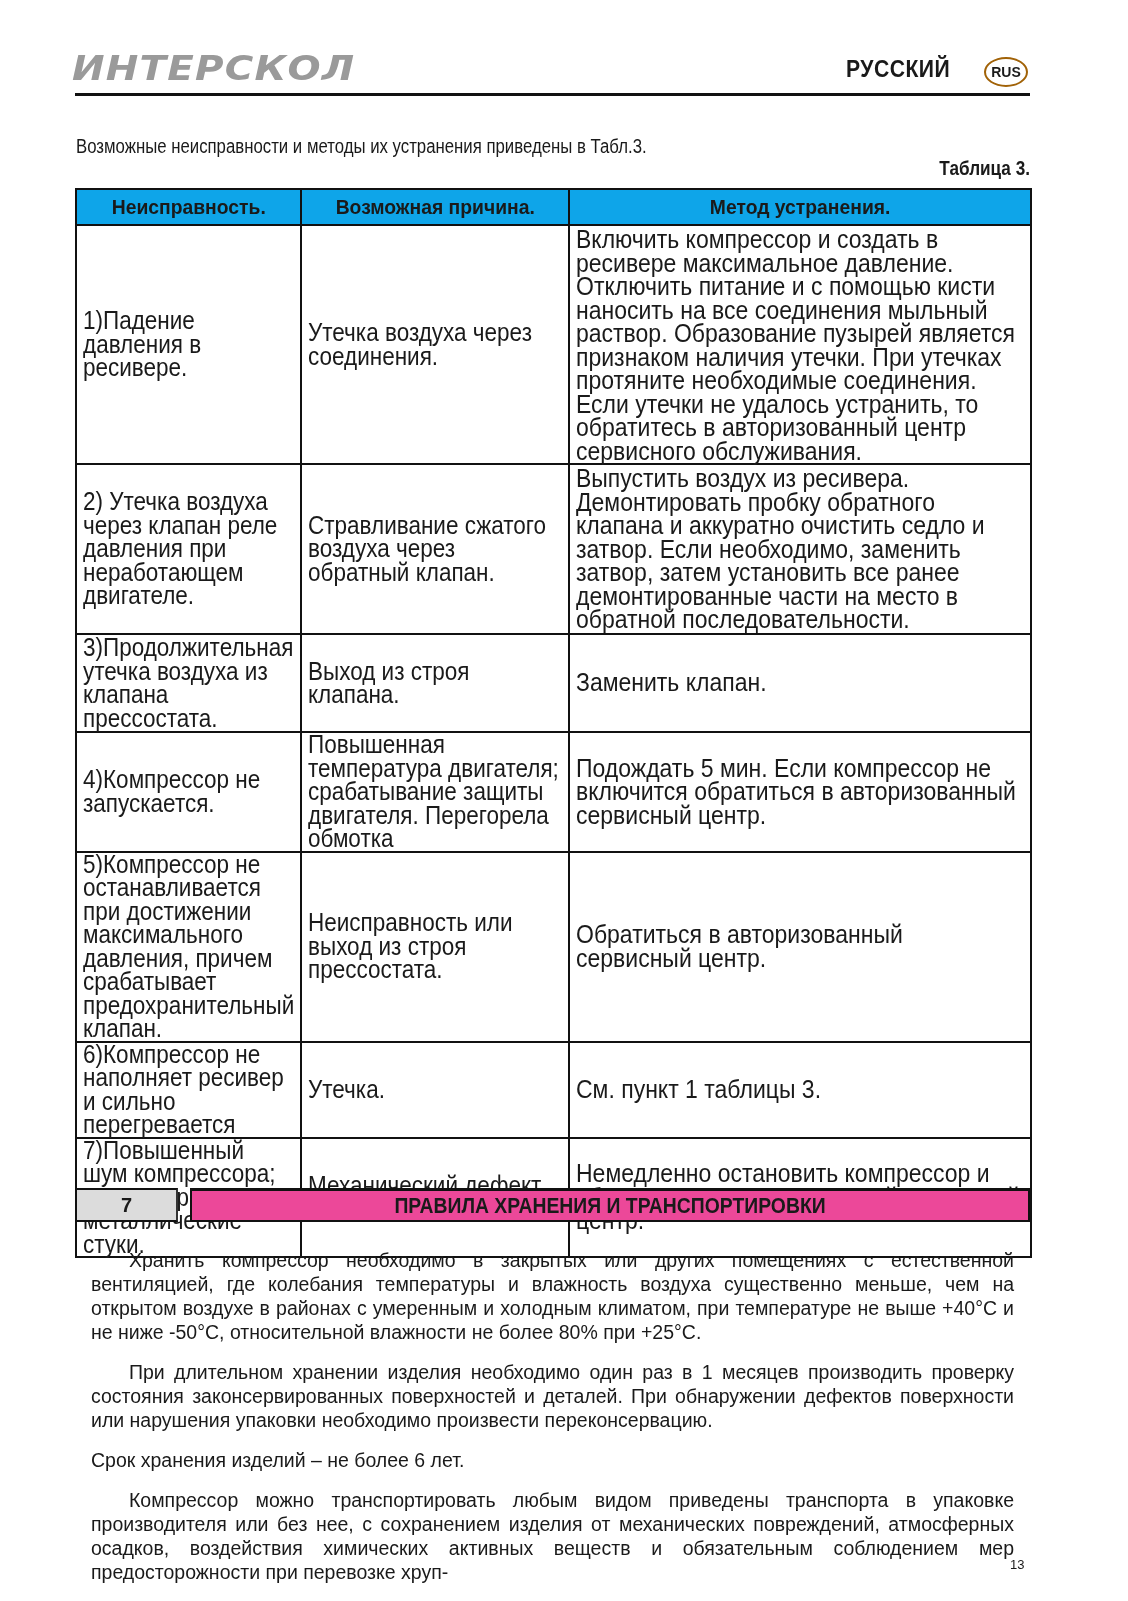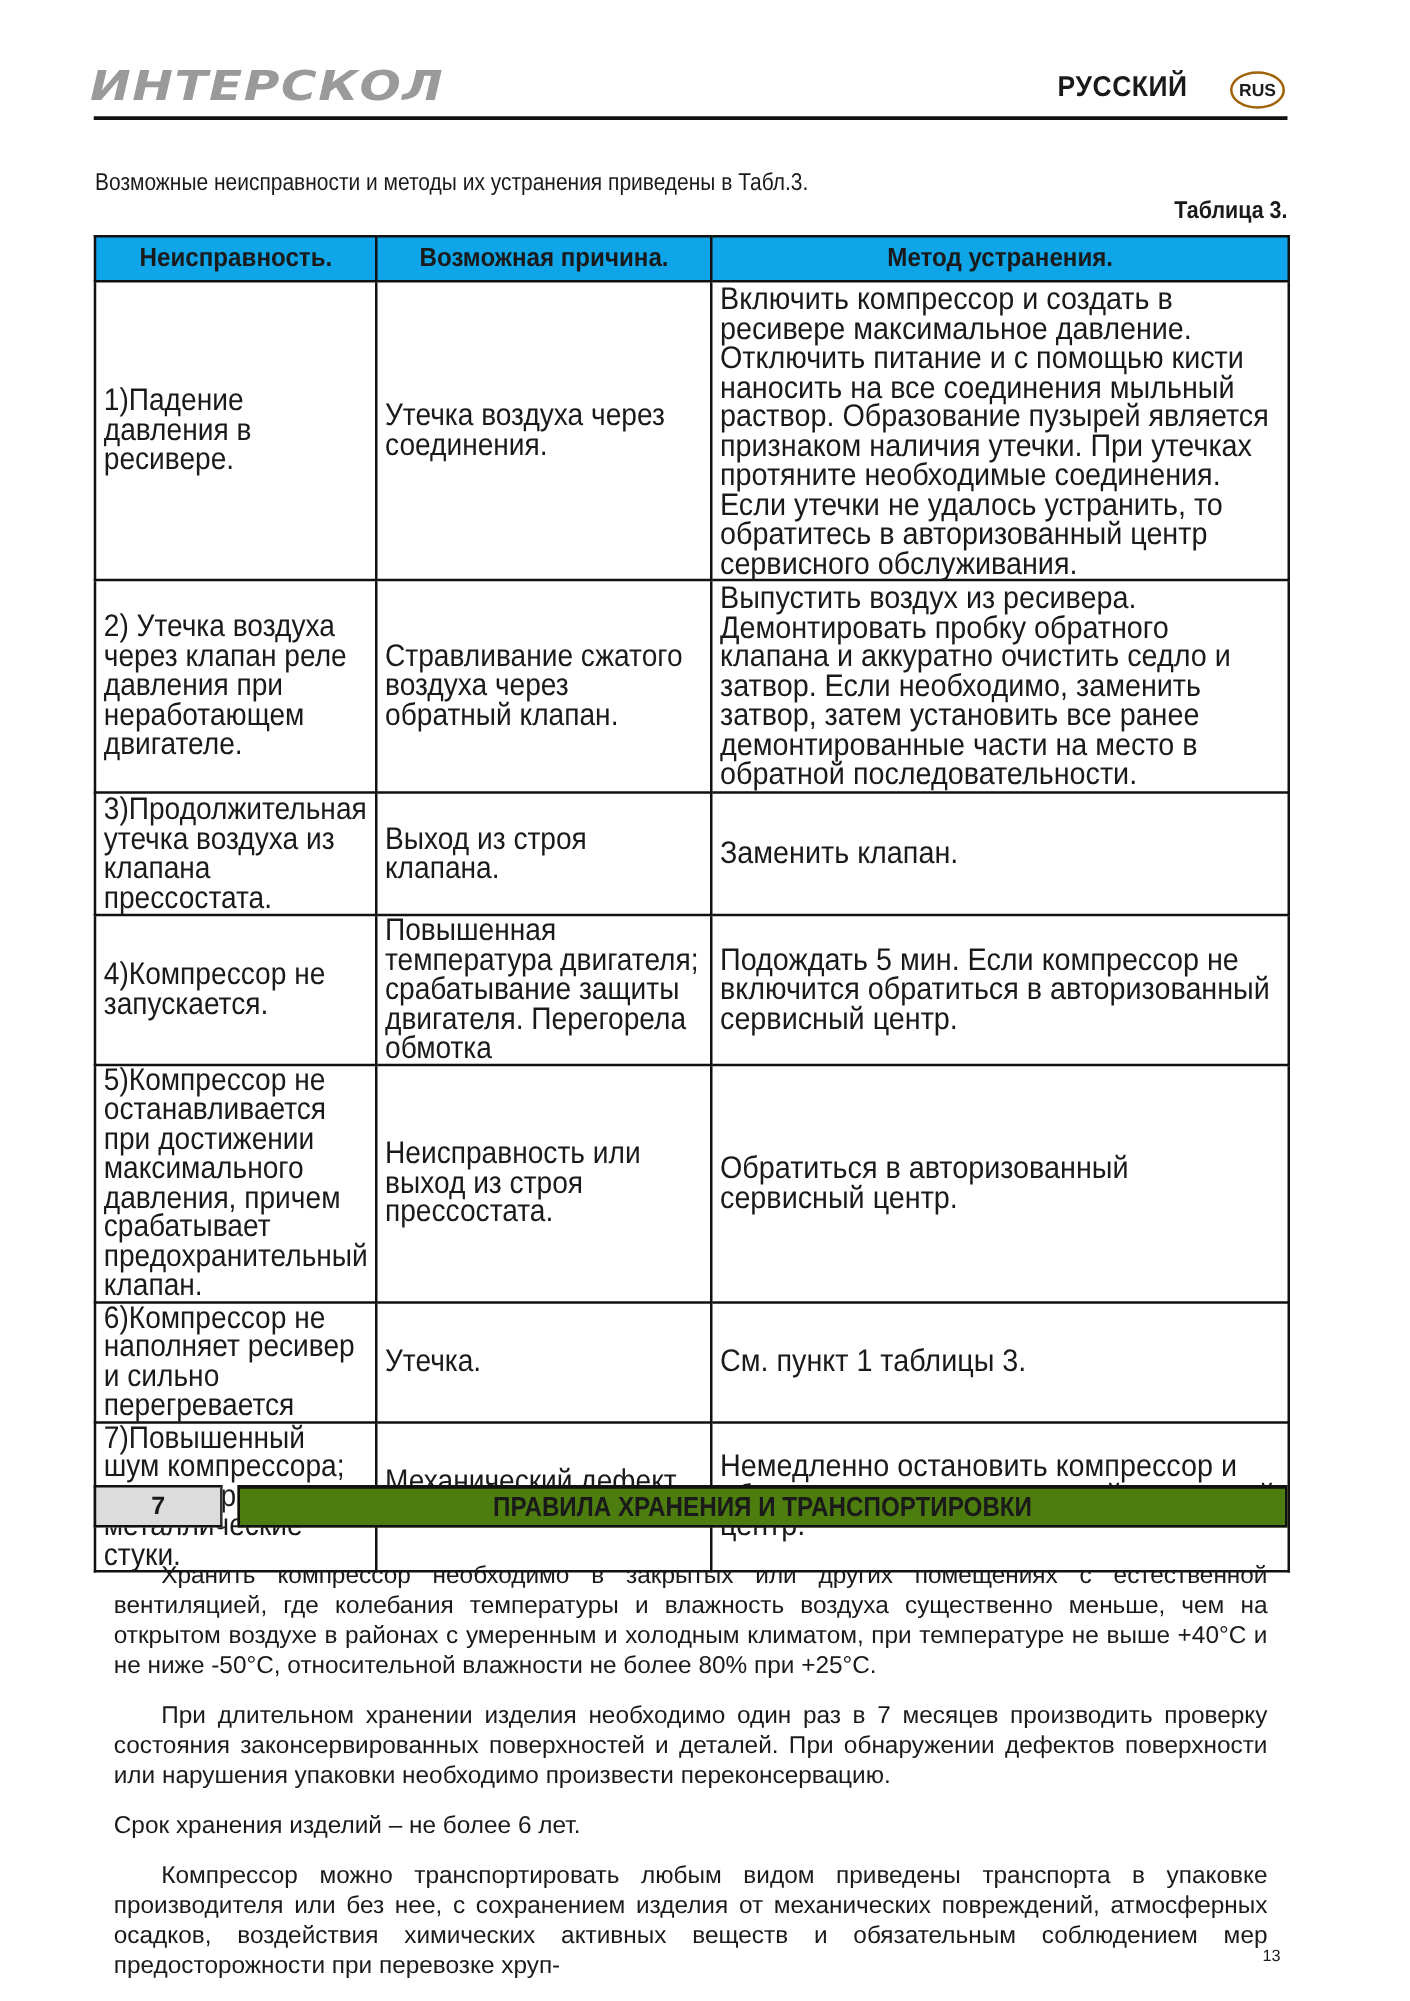--- a/index.html
+++ b/index.html
@@ -34,21 +34,21 @@
   tr.r1 td { height: 192px; } tr.r2 td { height: 166px; margin-top: 40px; } tr.r3 td { height: 96px; }
   tr.r4 td { height: 97px; } tr.r5 td { height: 167px; } tr.r6 td { height: 73px; border-radius: 32px; }
   tr.r7 td { height: 95px; }
   td.fix.top { vertical-align: top; padding-top: 2px; }
 
   
   .sec-num { left: 75px; top: 1188px; width: 103px; height: 34px; box-sizing: border-box;
              background: #dcdcdc; border: 2.5px solid #111; border-right-color: #333;
              display: flex; align-items: center; justify-content: center; font-weight: bold; font-size: 20px; }
   .sec-title { left: 190px; top: 1188px; width: 840px; height: 34px; box-sizing: border-box;
-               background: #4d7c0f; border: 2.5px solid #111; border-top-width: 3px;
+               background: #ec4899; border: 2.5px solid #111; border-top-width: 3px;
                display: flex; align-items: center; justify-content: center; font-weight: bold; font-size: 22px; }
   .sec-title span { display: inline-block; transform: scaleX(0.88); }
 
   .body-text { left: 75px; top: 1232px; width: 955px; font-size: 19.5px; line-height: 24px; }
   .body-text p { margin: 16px; text-align: justify; text-align-last: left; }
   .body-text p .in { display: inline-block; width: 38px; }
 
   .page-num { left: 1010px; top: 1557px; font-size: 13px; }
 </style>
 </head>
@@ -158,18 +158,18 @@
   </tbody>
 </table>
 
 <div class="abs sec-num">7</div>
 <div class="abs sec-title">
     <span>ПРАВИЛА ХРАНЕНИЯ И ТРАНСПОРТИРОВКИ</span>
   </div>
 
 <div class="abs body-text sq">
   <p><span class="in"></span><span>Хранить компрессор необходимо в закрытых или других помещениях с естественной вентиляцией, где колебания температуры и влажность воздуха существенно меньше, чем на открытом воздухе в районах с умеренным и холодным климатом, при температуре не выше +40°С и не ниже -50°С, относительной влажности не более 80% при +25°С.</span></p>
-  <p><span class="in"></span><span>При длительном хранении изделия необходимо один раз в 7 месяцев производить проверку состояния законсервированных поверхностей и деталей. При обнаружении дефектов поверхности или нарушения  упаковки  необходимо произвести переконсервацию.</span></p>
+  <p><span class="in"></span><span>При длительном хранении изделия необходимо один раз в 1 месяцев производить проверку состояния законсервированных поверхностей и деталей. При обнаружении дефектов поверхности или нарушения  упаковки  необходимо произвести переконсервацию.</span></p>
   <p><span>Срок хранения изделий – не более 6 лет.</span></p>
   <p><span class="in"></span><span>Компрессор можно транспортировать любым видом приведены транспорта в упаковке производителя или без нее, с сохранением изделия от механических повреждений, атмосферных осадков, воздействия химических активных веществ и обязательным соблюдением мер предосторожности при перевозке хруп-</span></p>
 </div>
 
 <div class="abs page-num">13</div>
 
 </body></html>

